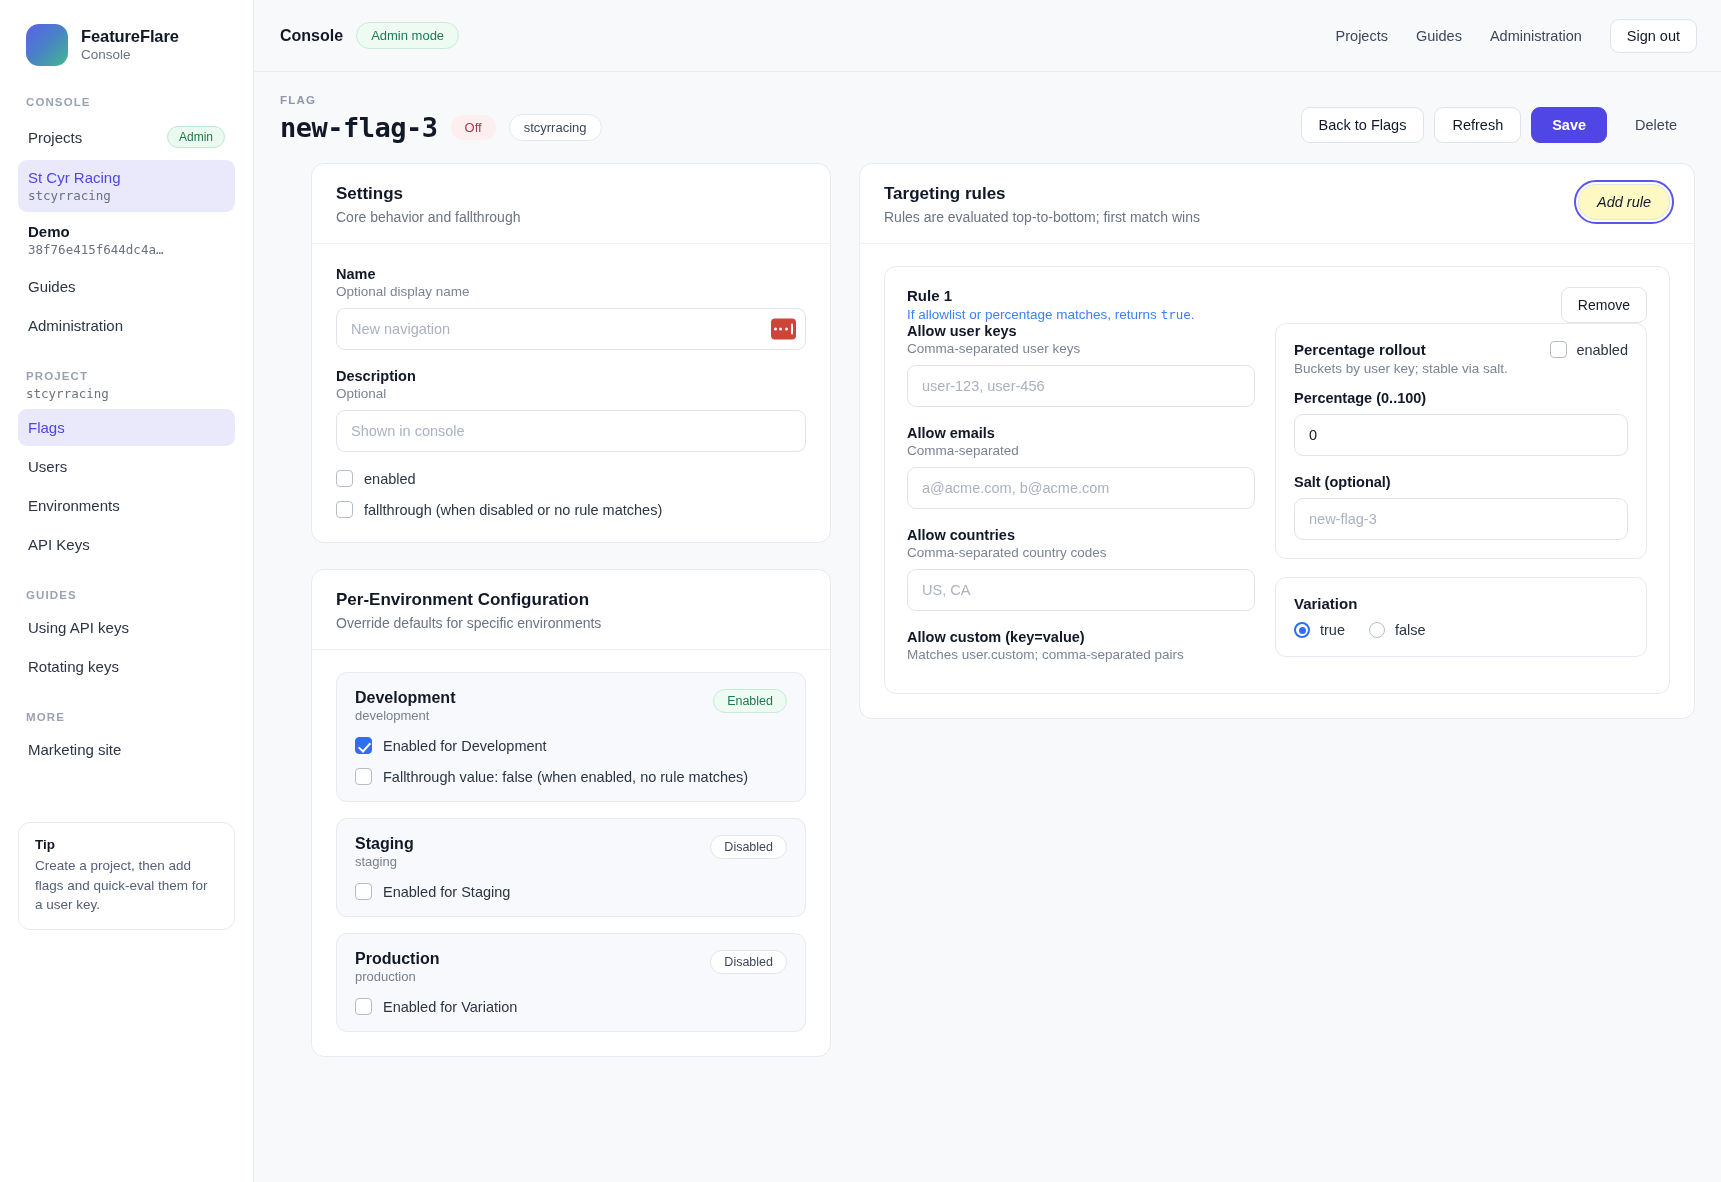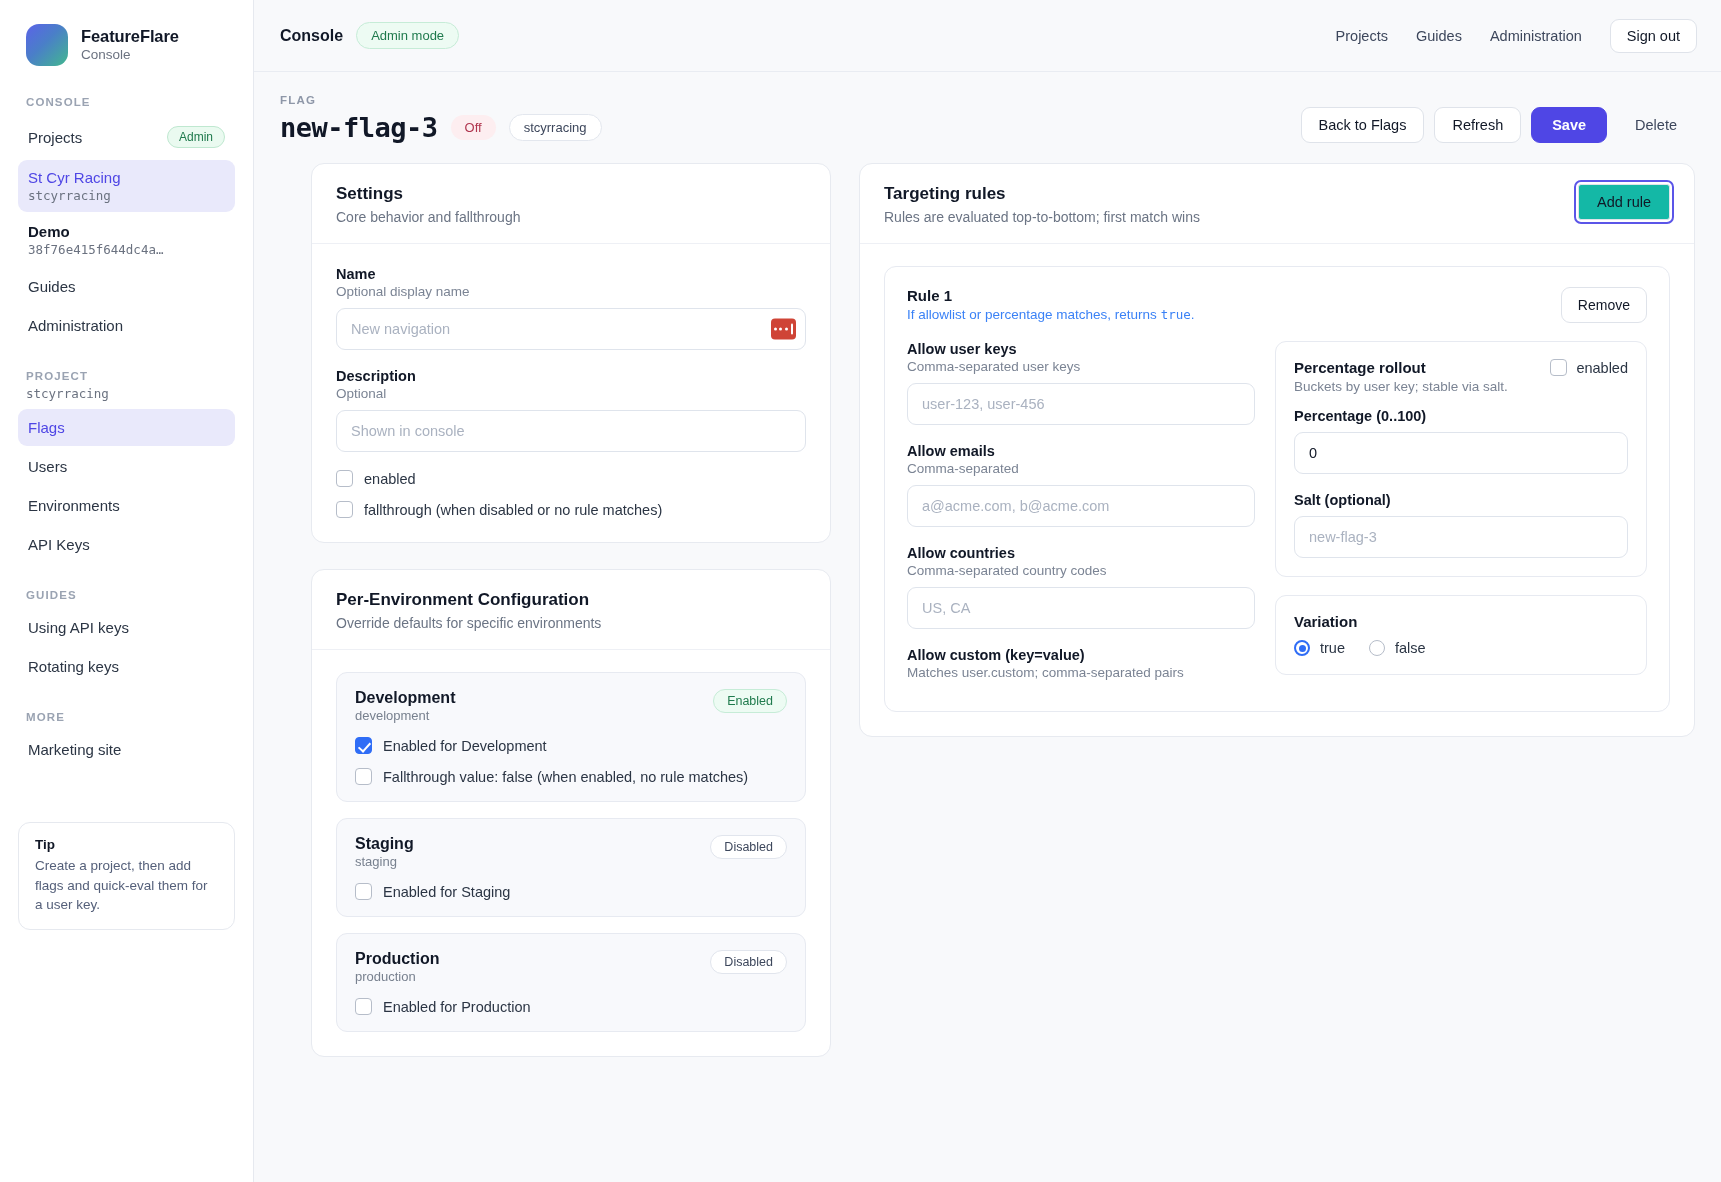--- a/index.html
+++ b/index.html
@@ -177,34 +177,34 @@
     font-size: 12.5px; color: #1f7a4d; background: #edfbf3;
     border: 1px solid #c6ecd7; border-radius: 999px; padding: 4px 13px; white-space: nowrap;
   }
   .pill-disabled {
     font-size: 12.5px; color: #3d475c; background: #ffffff;
     border: 1px solid #e1e5ed; border-radius: 999px; padding: 4px 13px; white-space: nowrap;
   }
 
   
   .btn-addrule {
-    font-size: 14.5px; background: #14b8a6; color: #111827;
-    border: 1px solid #dfe3ea; border-radius: 3px; padding: 9px 18px; cursor: pointer;
-    outline: 2px solid #5b55e8; outline-offset: 2px;
+    font-size: 14.5px; background: #fef9c3; color: #111827;
+    border: 1px solid #dfe3ea; border-radius: 18px; padding: 9px 18px; cursor: pointer;
+    outline: 2px solid #5b55e8; outline-offset: 2px; font-style: italic;
   }
   .rule-card { border: 1px solid #e7eaf1; border-radius: 12px; padding: 20px 22px 22px 22px; }
   .rule-top { display: flex; align-items: flex-start; justify-content: space-between; }
   .rule-title { font-size: 15px; font-weight: 700; color: #111827; }
   .rule-sub { font-size: 13.5px; color: #3b82f6; margin-top: 3px; }
   .rule-sub code { font-family: "DejaVu Sans Mono", monospace; font-size: 12.5px; }
   .btn-remove {
     font-size: 14px; background: #fff; color: #111827;
     border: 1px solid #dfe3ea; border-radius: 9px; padding: 9px 16px; cursor: pointer;
   }
-  .rule-grid { display: flex; gap: 20px; margin-top: 18px; align-items: flex-start; }
+  .rule-grid { display: flex; gap: 20px; align-items: flex-start; }
   .rule-col-a { flex: 1 1 0; min-width: 0; }
   .rule-col-b { width: 372px; min-width: 372px; }
   .fgroup { margin-bottom: 18px; }
   .fgroup:last-child { margin-bottom: 0; }
 
   .sub-card { border: 1px solid #e7eaf1; border-radius: 11px; padding: 17px 18px 18px 18px; }
   .sub-card + .sub-card { margin-top: 18px; }
   .sub-top { display: flex; align-items: flex-start; justify-content: space-between; }
   .sub-title { font-size: 15px; font-weight: 700; color: #111827; }
   .sub-sub { font-size: 13.5px; color: #7b8494; margin-top: 3px; }
@@ -413,21 +413,21 @@
             <div class="env-card">
               <div class="env-top">
                 <div>
                   <div class="env-name">Production</div>
                   <div class="env-key">production</div>
                 </div>
                 <span class="pill-disabled">Disabled</span>
               </div>
               <div class="check-row">
                 <span class="cbox"></span>
-                <span class="check-label">Enabled for Production</span>
+                <span class="check-label">Enabled for Variation</span>
               </div>
             </div>
 
           </div>
         </div>
       </div>
 
       <div class="col-right">
         <div class="card">
           <div class="card-head flexed">

